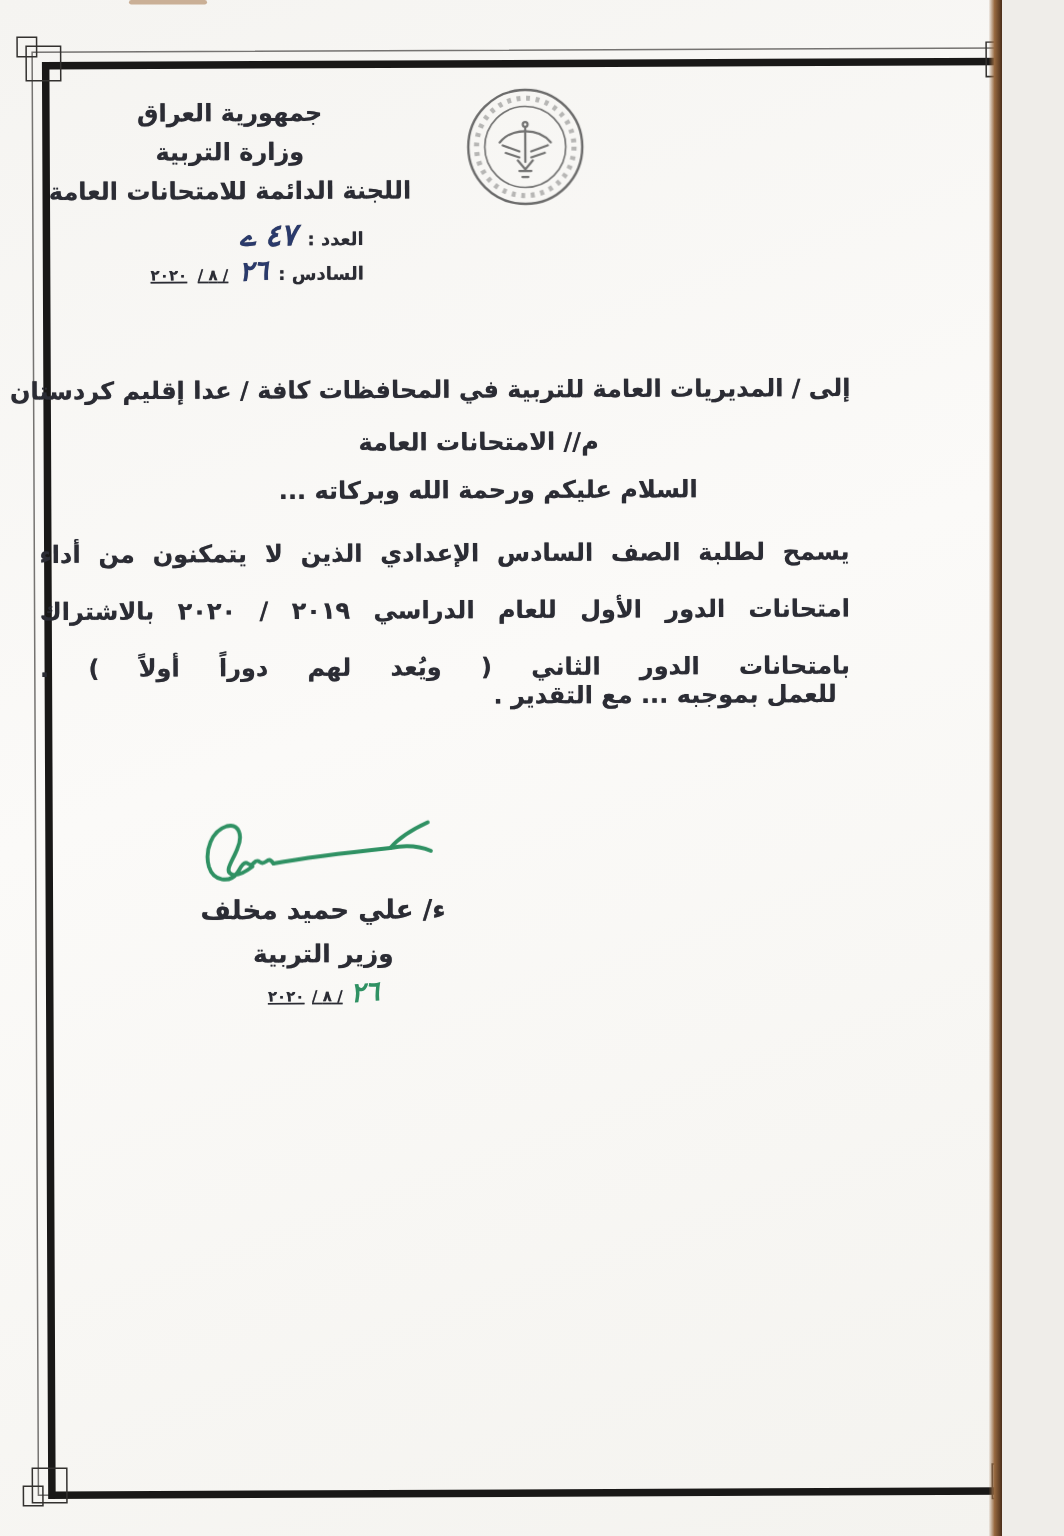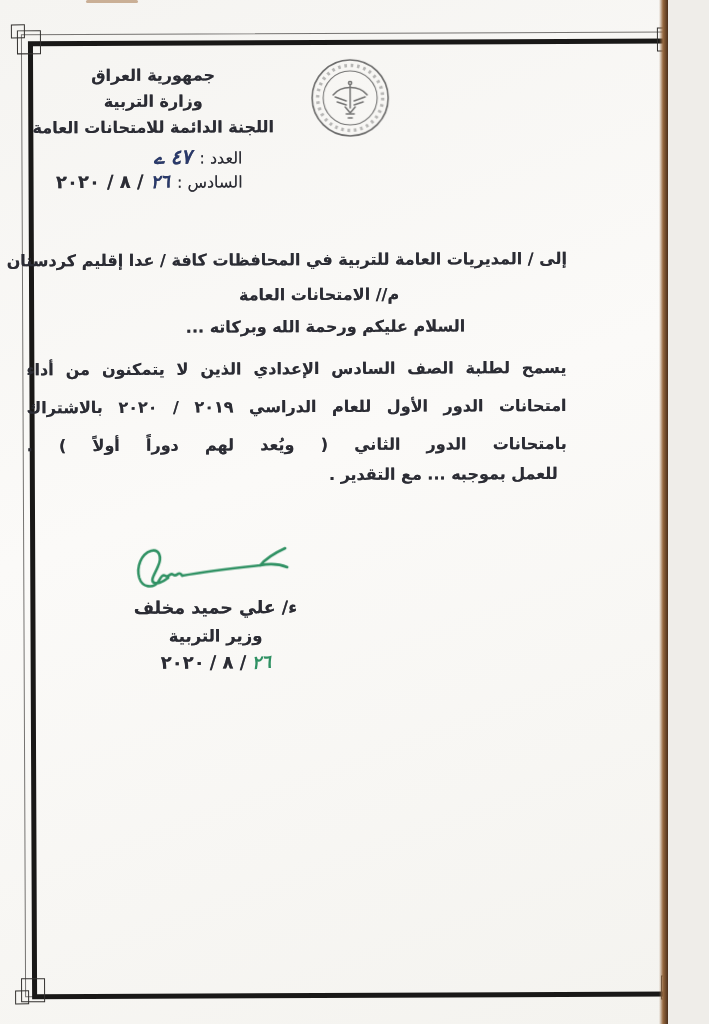--- a/index.html
+++ b/index.html
@@ -35,38 +35,38 @@
   .doc-text{text-shadow:0 0 .45px rgba(43,44,52,.6);}
   
   .letterhead-text{position:absolute;top:62px;right:372px;width:282px;text-align:center;}
   .lh-line{font-size:16px;font-weight:700;line-height:26px;white-space:nowrap;}
   .field-row{
     display:flex;align-items:baseline;gap:7px;direction:rtl;
     justify-content:flex-start;padding-right:52px;white-space:nowrap;
   }
   .field-row.num{margin-top:4px;height:26px;}
   .field-row.date{height:26px;}
-  .field-label{font-size:16px;font-weight:400;}
+  .field-label{font-size:12px;font-weight:700;}
   .hand-blue{
     color:#2a3a6b;font-style:italic;font-weight:700;font-size:20px;
     transform:rotate(-3deg);display:inline-block;letter-spacing:1px;
   }
   .hand-blue.sm{font-size:18px;}
-  .printed-num{font-size:18px;font-weight:700;}
+  .printed-num{font-size:10px;font-weight:700;text-decoration:underline;}
   .seal{position:absolute;left:310px;top:56px;width:84px;height:84px;opacity:.82;filter:blur(.4px);}
   
   .to-line{position:absolute;top:250px;right:100px;font-size:16px;font-weight:700;white-space:nowrap;}
   .subject-line{position:absolute;top:285px;right:0;width:696px;text-align:center;font-size:16px;font-weight:700;}
   .salutation{position:absolute;top:317px;right:202px;font-size:16px;font-weight:700;white-space:nowrap;}
   .paragraph{
     position:absolute;top:350px;right:101px;width:540px;
     font-size:16px;font-weight:700;line-height:38px;
     text-align:justify;text-align-last:justify;direction:rtl;word-spacing:1.5px;
   }
-  .closing{position:absolute;top:465px;right:110px;font-size:16px;font-weight:700;white-space:nowrap;}
+  .closing{position:absolute;top:454px;right:110px;font-size:16px;font-weight:700;white-space:nowrap;}
   
   .sig-swoosh{position:absolute;left:133px;top:537px;width:168px;height:62px;filter:blur(.25px);}
   .sig-name{position:absolute;top:597px;left:92px;width:246px;text-align:center;font-size:17.5px;font-weight:700;white-space:nowrap;}
   .sig-title{position:absolute;top:626px;left:92px;width:246px;text-align:center;font-size:16.5px;font-weight:700;}
   .sig-date{
     position:absolute;top:651px;left:92px;width:246px;
     display:flex;direction:rtl;justify-content:center;align-items:baseline;gap:5px;
   }
   .hand-green{
     color:#2f9163;font-style:italic;font-weight:700;font-size:18px;

